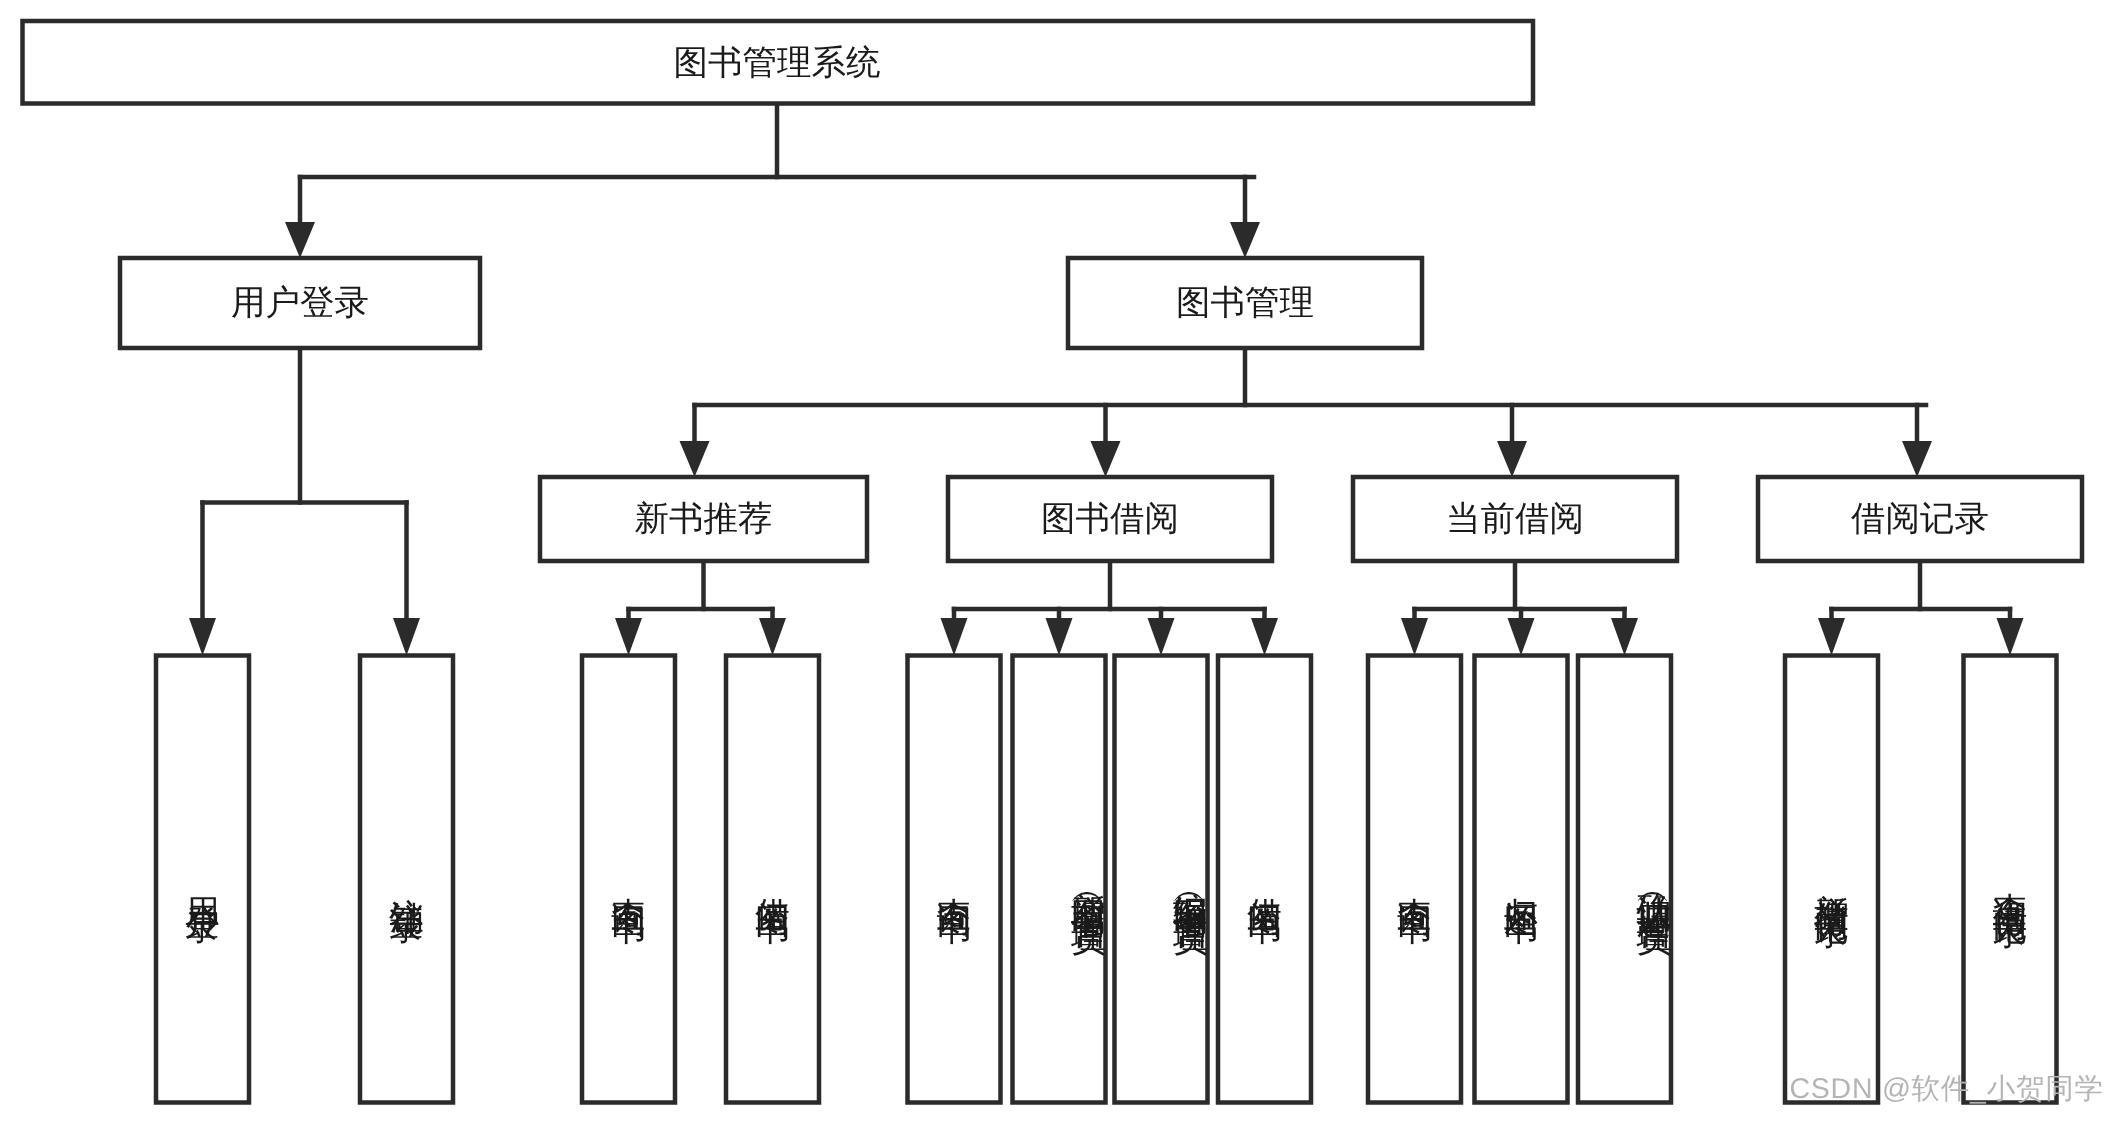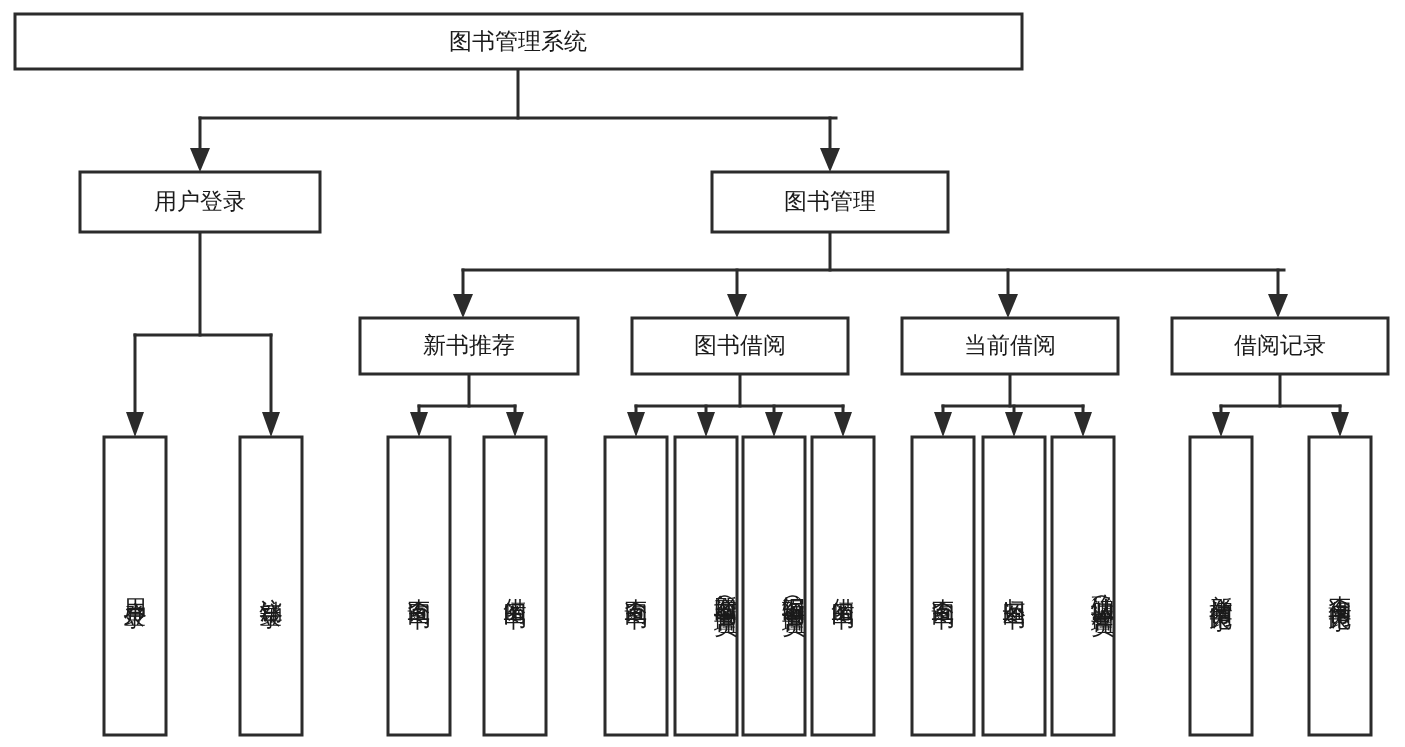--- a/index.html
+++ b/index.html
@@ -234,14 +234,15 @@
   <div class="leaf-label-v centered" style="left:912px; top:437px; width:62px; height:298px;">查询图书</div>
 
   <div class="leaf-label-v centered" style="left:983px; top:437px; width:62px; height:298px;">归还图书</div>
 
   <div class="leaf-label-v" style="left:1052px; top:443px; width:62px; height:292px;">确认归还（管理员）</div>
 
   <div class="leaf-label-v centered" style="left:1190px; top:437px; width:62px; height:298px;">新增借阅记录</div>
 
   <div class="leaf-label-v centered" style="left:1309px; top:437px; width:62px; height:298px;">查询借阅记录</div>
 
+  <div class="watermark">CSDN @软件_小贺同学</div>
 
 </div>
 
 </body></html>

